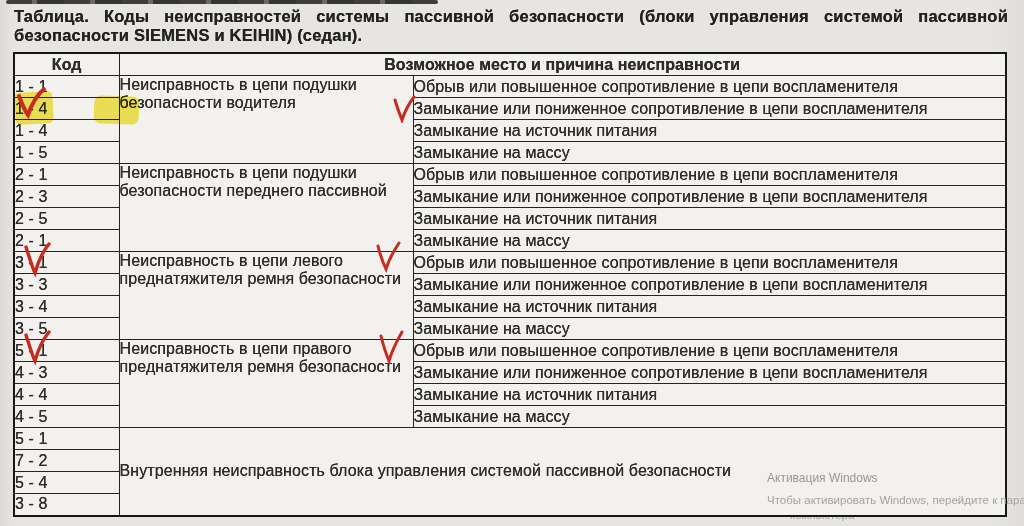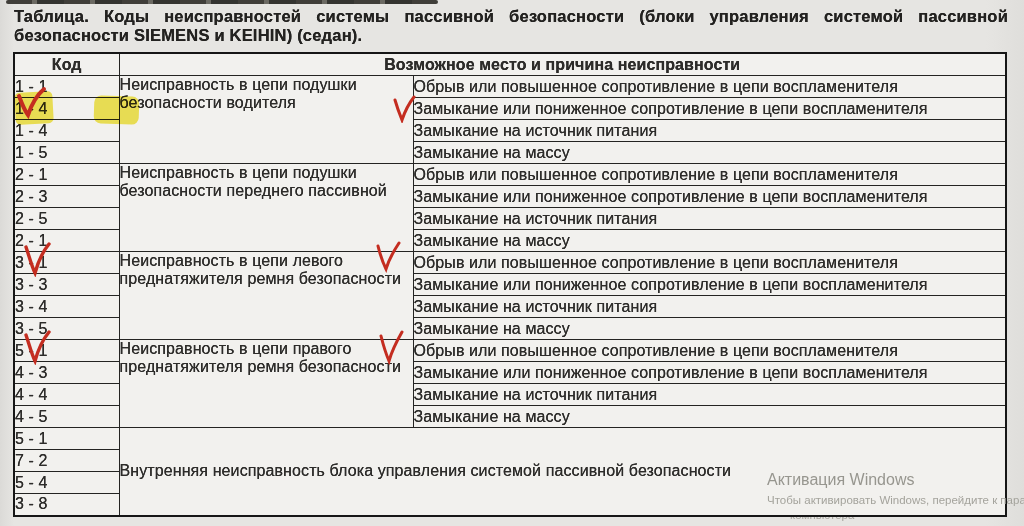--- a/index.html
+++ b/index.html
@@ -34,21 +34,21 @@
   td.loc-merged{vertical-align:middle;padding:0 8px 14px 10px;}
   td.cause{vertical-align:middle;padding:0 4px 1px 7px;white-space:nowrap;}
 
   
   .hl{position:absolute;z-index:3;background:#f3e53c;opacity:.85;
       mix-blend-mode:multiply;border-radius:5px;}
   .chk{position:absolute;z-index:4;}
 
   
   .wm{position:absolute;color:#97968f;z-index:5;white-space:nowrap;}
-  .wm.t{left:767px;top:471px;font-size:16px;}
+  .wm.t{left:767px;top:471px;font-size:12px;}
   .wm.s1{left:767px;top:494px;font-size:11.5px;color:#a4a39c;}
   .wm.s2{left:790px;top:509px;font-size:11.5px;color:#a4a39c;z-index:1;}
 </style>
 </head>
 <body>
 
 <div id="screen">
 
   <div class="scan-strip" style="left:6px;top:0;width:432px;height:4px;"></div>
 

